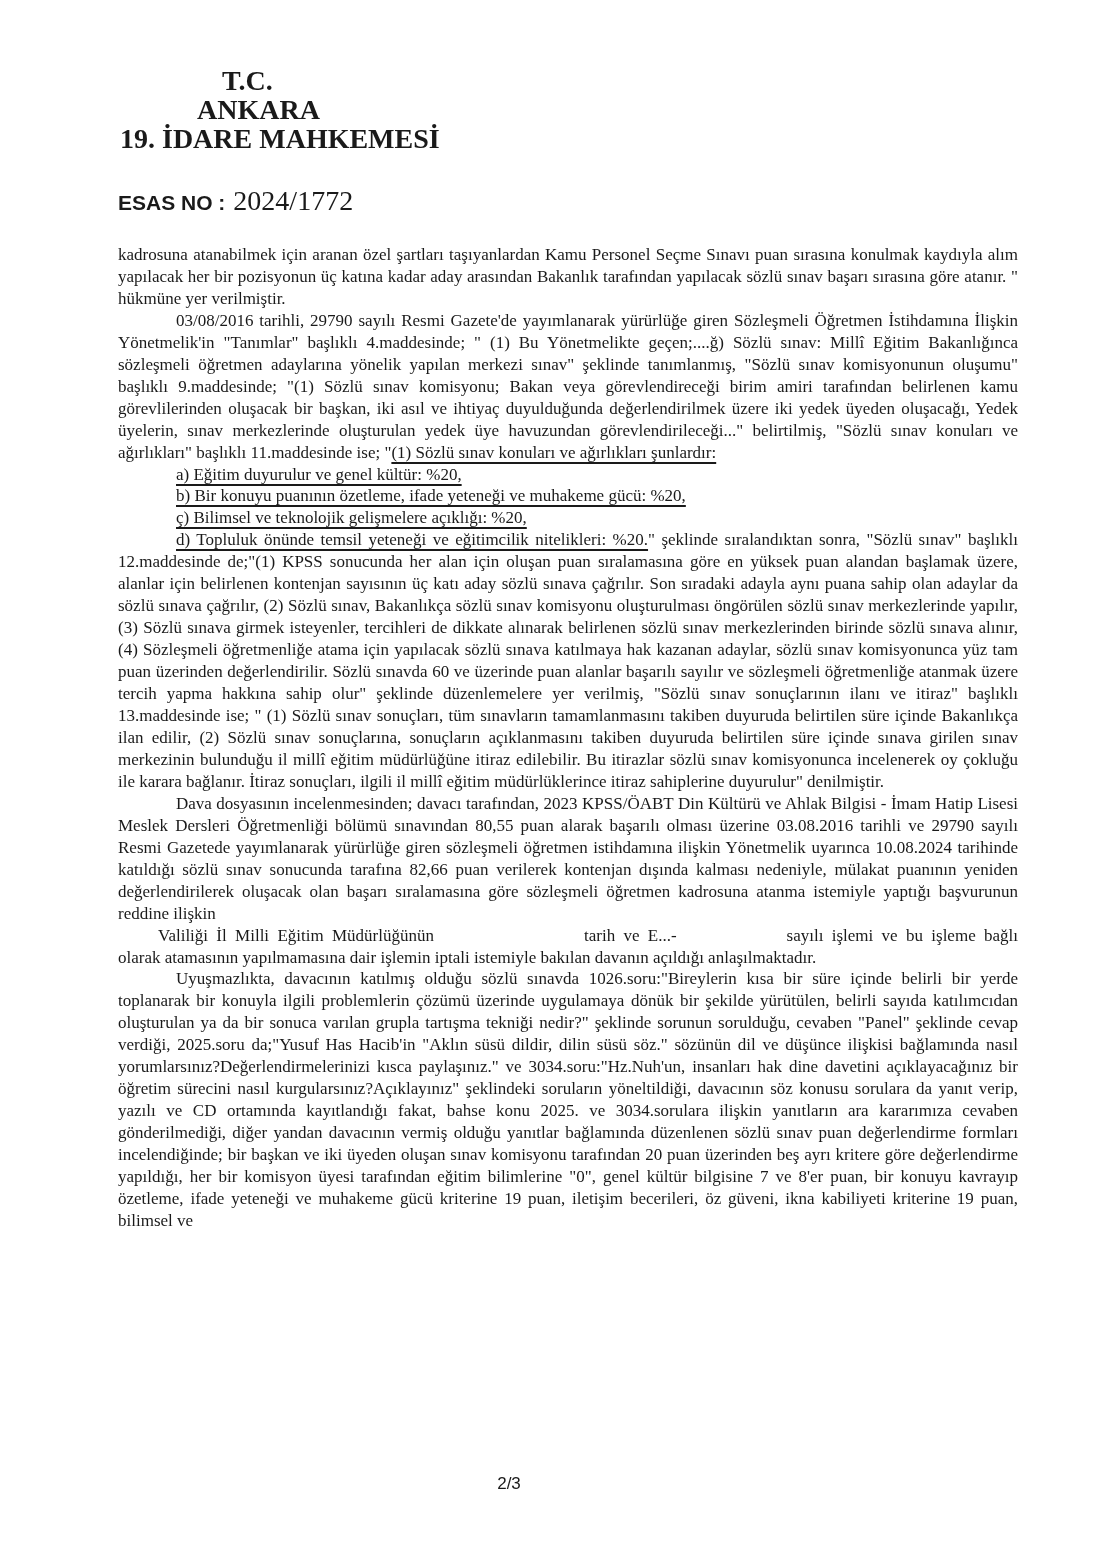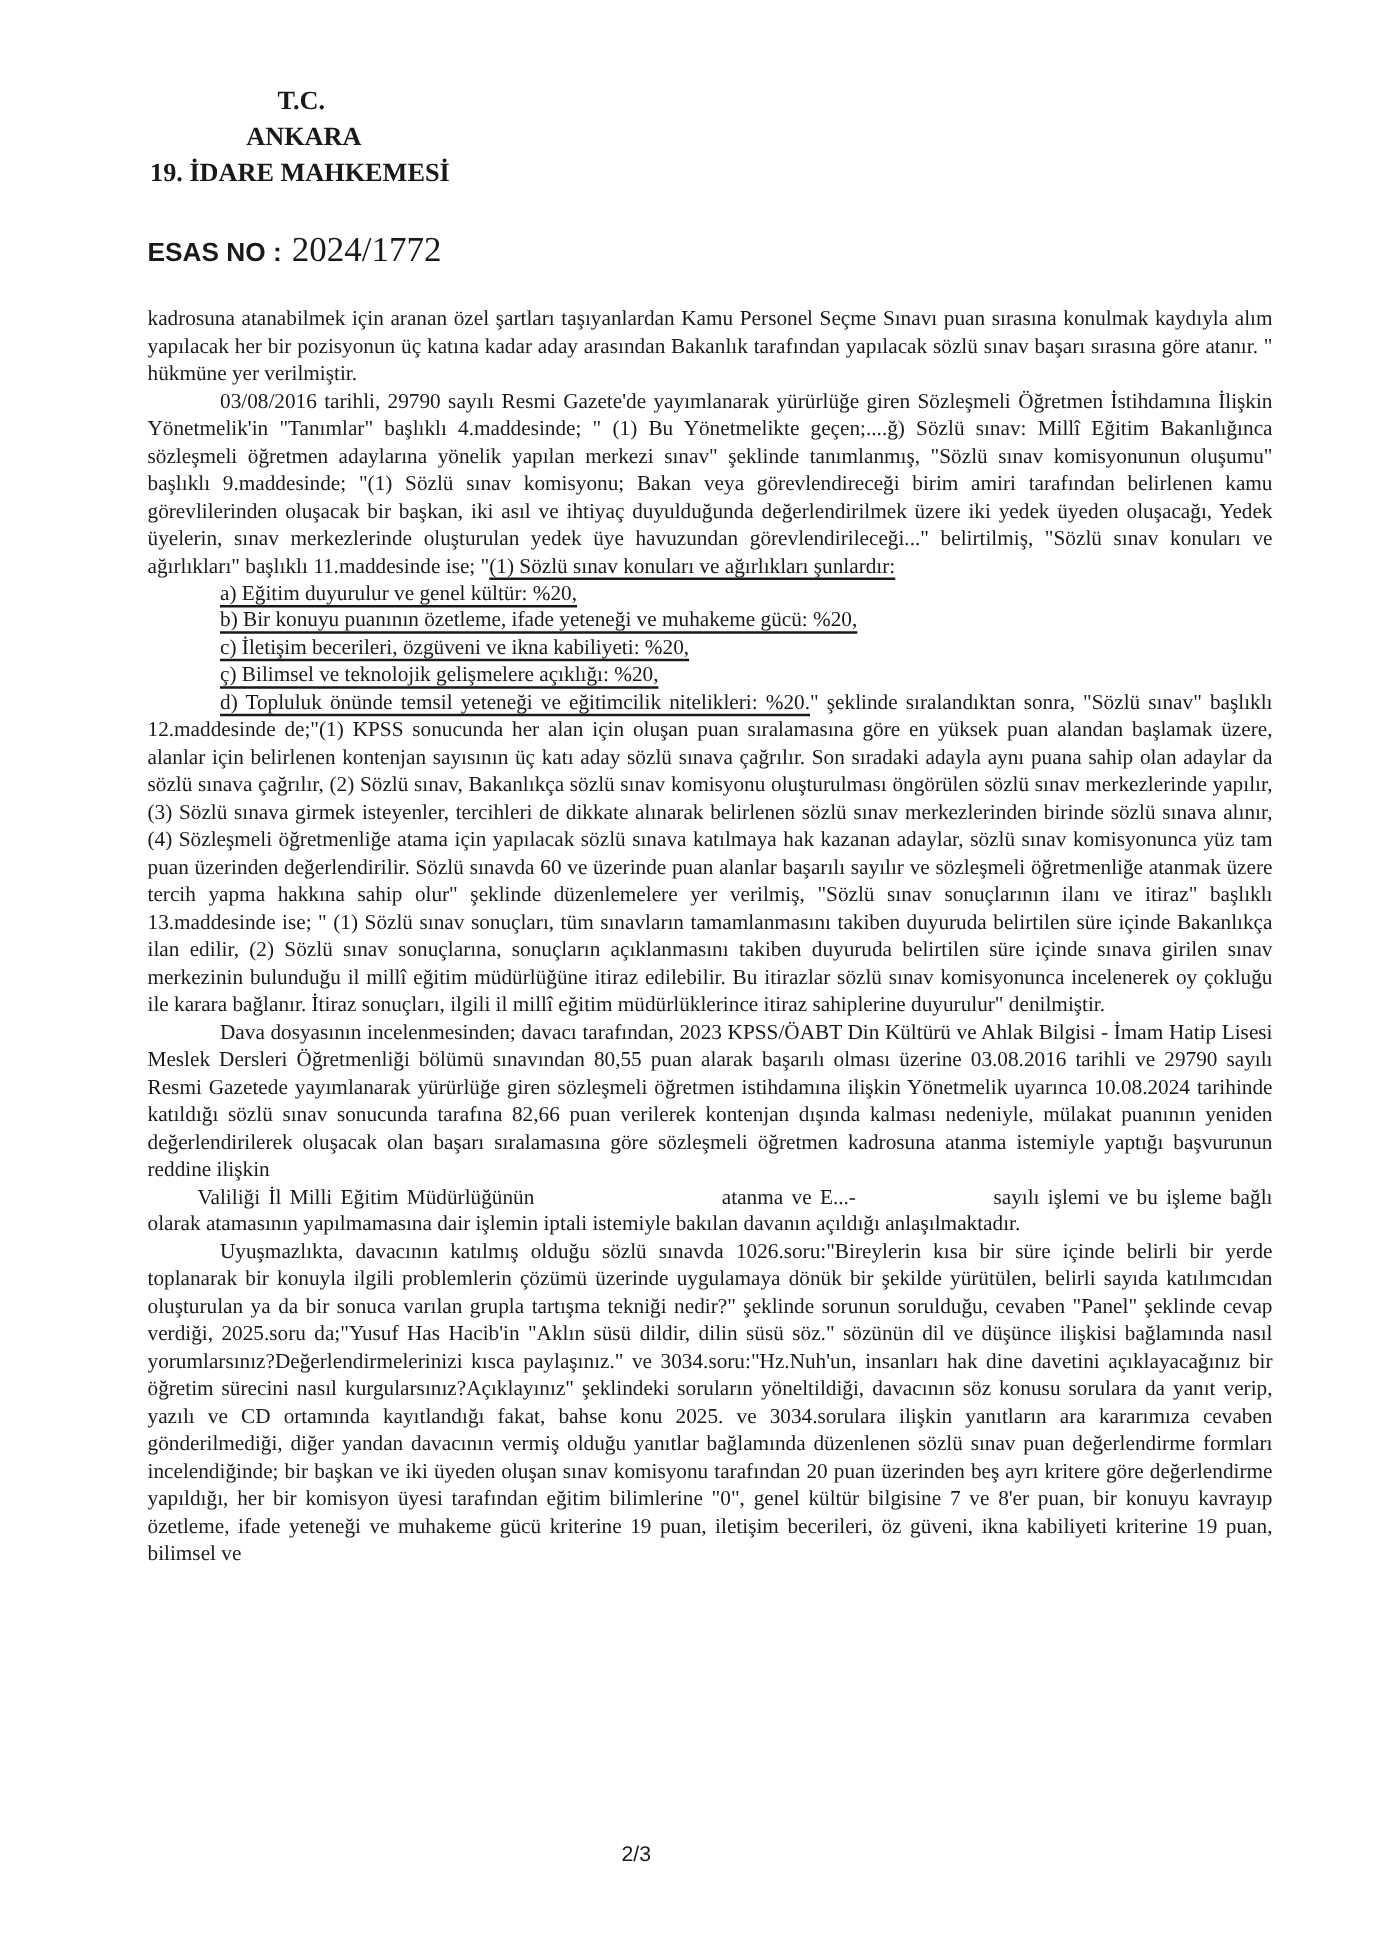--- a/index.html
+++ b/index.html
@@ -1,21 +1,21 @@
 <!DOCTYPE html>
 <html><head>
 <meta charset="utf-8">
 <style>
   html, body { margin: 0; padding: 0; background: #ffffff; }
   body {
     width: 1114px; height: 1563px; position: relative; overflow: hidden;
     font-family: "Liberation Serif", "DejaVu Serif", serif; color: #1a1a1a;
   }
   .header { position: absolute; left: 0; top: 66px; width: 400px; }
-  .hdr-line { font-weight: bold; font-size: 21px; line-height: 29px; white-space: nowrap; position: absolute; }
+  .hdr-line { font-weight: bold; font-size: 28px; line-height: 29px; white-space: nowrap; position: absolute; }
   .hdr-tc { left: 222px; top: 0; }
   .hdr-ankara { left: 197px; top: 29px; }
   .hdr-court { left: 120px; top: 58px; }
   .esas { position: absolute; left: 118px; top: 185px; white-space: nowrap; }
   .esas-label { font-family: "Liberation Sans", "DejaVu Sans", sans-serif; font-weight: bold; font-size: 21px; }
   .esas-value { font-size: 28px; margin-left: 4px; }
 
   .body-text {
     position: absolute; left: 118px; top: 244px; width: 900px;
     font-size: 17px; line-height: 21.95px; text-align: justify;
@@ -45,24 +45,23 @@
   <span class="esas-value">2024/1772</span>
 </div>
 
 <div class="body-text">
   <p class="p">kadrosuna atanabilmek için aranan özel şartları taşıyanlardan Kamu Personel Seçme Sınavı puan sırasına konulmak kaydıyla alım yapılacak her bir pozisyonun üç katına kadar aday arasından Bakanlık tarafından yapılacak sözlü sınav başarı sırasına göre atanır. " hükmüne yer verilmiştir.</p>
 
   <p class="p indent"><span>03/08/2016 tarihli, 29790 sayılı Resmi Gazete'de yayımlanarak yürürlüğe giren Sözleşmeli Öğretmen İstihdamına İlişkin Yönetmelik'in "Tanımlar" başlıklı 4.maddesinde; " (1) Bu Yönetmelikte geçen;....ğ) Sözlü sınav: Millî Eğitim Bakanlığınca sözleşmeli öğretmen adaylarına yönelik yapılan merkezi sınav" şeklinde tanımlanmış, "Sözlü sınav komisyonunun oluşumu" başlıklı 9.maddesinde; "(1) Sözlü sınav komisyonu; Bakan veya görevlendireceği birim amiri tarafından belirlenen kamu görevlilerinden oluşacak bir başkan, iki asıl ve ihtiyaç duyulduğunda değerlendirilmek üzere iki yedek üyeden oluşacağı, Yedek üyelerin, sınav merkezlerinde oluşturulan yedek üye havuzundan görevlendirileceği..." belirtilmiş, "Sözlü sınav konuları ve ağırlıkları" başlıklı 11.maddesinde ise; "</span><span class="ul">(1) Sözlü sınav konuları ve ağırlıkları şunlardır:</span></p>
 
   <p class="list-item"><span class="ul">a) Eğitim duyurulur ve genel kültür: %20,</span></p>
   <p class="list-item"><span class="ul">b) Bir konuyu puanının özetleme, ifade yeteneği ve muhakeme gücü: %20,</span></p>
-  <p class="list-item"><span class="ul">c) İletişim becerileri, özgüveni ve ikna kabiliyeti: %20,</span></p>
   <p class="list-item"><span class="ul">ç) Bilimsel ve teknolojik gelişmelere açıklığı: %20,</span></p>
 
   <p class="p indent"><span class="ul">d) Topluluk önünde temsil yeteneği ve eğitimcilik nitelikleri: %20.</span><span>" şeklinde sıralandıktan sonra, "Sözlü sınav" başlıklı 12.maddesinde de;"(1) KPSS sonucunda her alan için oluşan puan sıralamasına göre en yüksek puan alandan başlamak üzere, alanlar için belirlenen kontenjan sayısının üç katı aday sözlü sınava çağrılır. Son sıradaki adayla aynı puana sahip olan adaylar da sözlü sınava çağrılır, (2) Sözlü sınav, Bakanlıkça sözlü sınav komisyonu oluşturulması öngörülen sözlü sınav merkezlerinde yapılır, (3) Sözlü sınava girmek isteyenler, tercihleri de dikkate alınarak belirlenen sözlü sınav merkezlerinden birinde sözlü sınava alınır, (4) Sözleşmeli öğretmenliğe atama için yapılacak sözlü sınava katılmaya hak kazanan adaylar, sözlü sınav komisyonunca yüz tam puan üzerinden değerlendirilir. Sözlü sınavda 60 ve üzerinde puan alanlar başarılı sayılır ve sözleşmeli öğretmenliğe atanmak üzere tercih yapma hakkına sahip olur" şeklinde düzenlemelere yer verilmiş, "Sözlü sınav sonuçlarının ilanı ve itiraz" başlıklı 13.maddesinde ise; " (1) Sözlü sınav sonuçları, tüm sınavların tamamlanmasını takiben duyuruda belirtilen süre içinde Bakanlıkça ilan edilir, (2) Sözlü sınav sonuçlarına, sonuçların açıklanmasını takiben duyuruda belirtilen süre içinde sınava girilen sınav merkezinin bulunduğu il millî eğitim müdürlüğüne itiraz edilebilir. Bu itirazlar sözlü sınav komisyonunca incelenerek oy çokluğu ile karara bağlanır. İtiraz sonuçları, ilgili il millî eğitim müdürlüklerince itiraz sahiplerine duyurulur" denilmiştir.</span></p>
 
   <p class="p indent">Dava dosyasının incelenmesinden; davacı tarafından, 2023 KPSS/ÖABT Din Kültürü ve Ahlak Bilgisi - İmam Hatip Lisesi Meslek Dersleri Öğretmenliği bölümü sınavından 80,55 puan alarak başarılı olması üzerine 03.08.2016 tarihli ve 29790 sayılı Resmi Gazetede yayımlanarak yürürlüğe giren sözleşmeli öğretmen istihdamına ilişkin Yönetmelik uyarınca 10.08.2024 tarihinde katıldığı sözlü sınav sonucunda tarafına 82,66 puan verilerek kontenjan dışında kalması nedeniyle, mülakat puanının yeniden değerlendirilerek oluşacak olan başarı sıralamasına göre sözleşmeli öğretmen kadrosuna atanma istemiyle yaptığı başvurunun reddine ilişkin</p>
-  <p class="p" style="text-indent:40px"><span>Valiliği İl Milli Eğitim Müdürlüğünün</span><span class="gap2"></span><span>atanma ve E...-</span><span class="gap"></span><span>sayılı işlemi ve bu işleme bağlı olarak atamasının yapılmamasına dair işlemin iptali istemiyle bakılan davanın açıldığı anlaşılmaktadır.</span></p>
+  <p class="p" style="text-indent:40px"><span>Valiliği İl Milli Eğitim Müdürlüğünün</span><span class="gap2"></span><span>tarih ve E...-</span><span class="gap"></span><span>sayılı işlemi ve bu işleme bağlı olarak atamasının yapılmamasına dair işlemin iptali istemiyle bakılan davanın açıldığı anlaşılmaktadır.</span></p>
 
   <p class="p indent">Uyuşmazlıkta, davacının katılmış olduğu sözlü sınavda 1026.soru:"Bireylerin kısa bir süre içinde belirli bir yerde toplanarak bir konuyla ilgili problemlerin çözümü üzerinde uygulamaya dönük bir şekilde yürütülen, belirli sayıda katılımcıdan oluşturulan ya da bir sonuca varılan grupla tartışma tekniği nedir?" şeklinde sorunun sorulduğu, cevaben "Panel" şeklinde cevap verdiği, 2025.soru da;"Yusuf Has Hacib'in "Aklın süsü dildir, dilin süsü söz." sözünün dil ve düşünce ilişkisi bağlamında nasıl yorumlarsınız?Değerlendirmelerinizi kısca paylaşınız." ve 3034.soru:"Hz.Nuh'un, insanları hak dine davetini açıklayacağınız bir öğretim sürecini nasıl kurgularsınız?Açıklayınız"  şeklindeki soruların yöneltildiği, davacının söz konusu sorulara da yanıt verip, yazılı ve CD ortamında kayıtlandığı fakat, bahse konu 2025. ve 3034.sorulara ilişkin yanıtların ara kararımıza cevaben gönderilmediği, diğer yandan davacının vermiş olduğu yanıtlar bağlamında düzenlenen sözlü sınav puan değerlendirme formları incelendiğinde; bir başkan ve iki üyeden oluşan sınav komisyonu tarafından 20 puan üzerinden  beş ayrı kritere göre değerlendirme yapıldığı, her bir komisyon üyesi tarafından eğitim bilimlerine "0", genel kültür bilgisine 7 ve 8'er puan,  bir konuyu kavrayıp özetleme, ifade yeteneği ve muhakeme gücü kriterine 19 puan, iletişim becerileri, öz güveni, ikna kabiliyeti kriterine 19 puan, bilimsel ve</p>
 </div>
 
 <div class="footer">2/3</div>
 
 </body></html>

